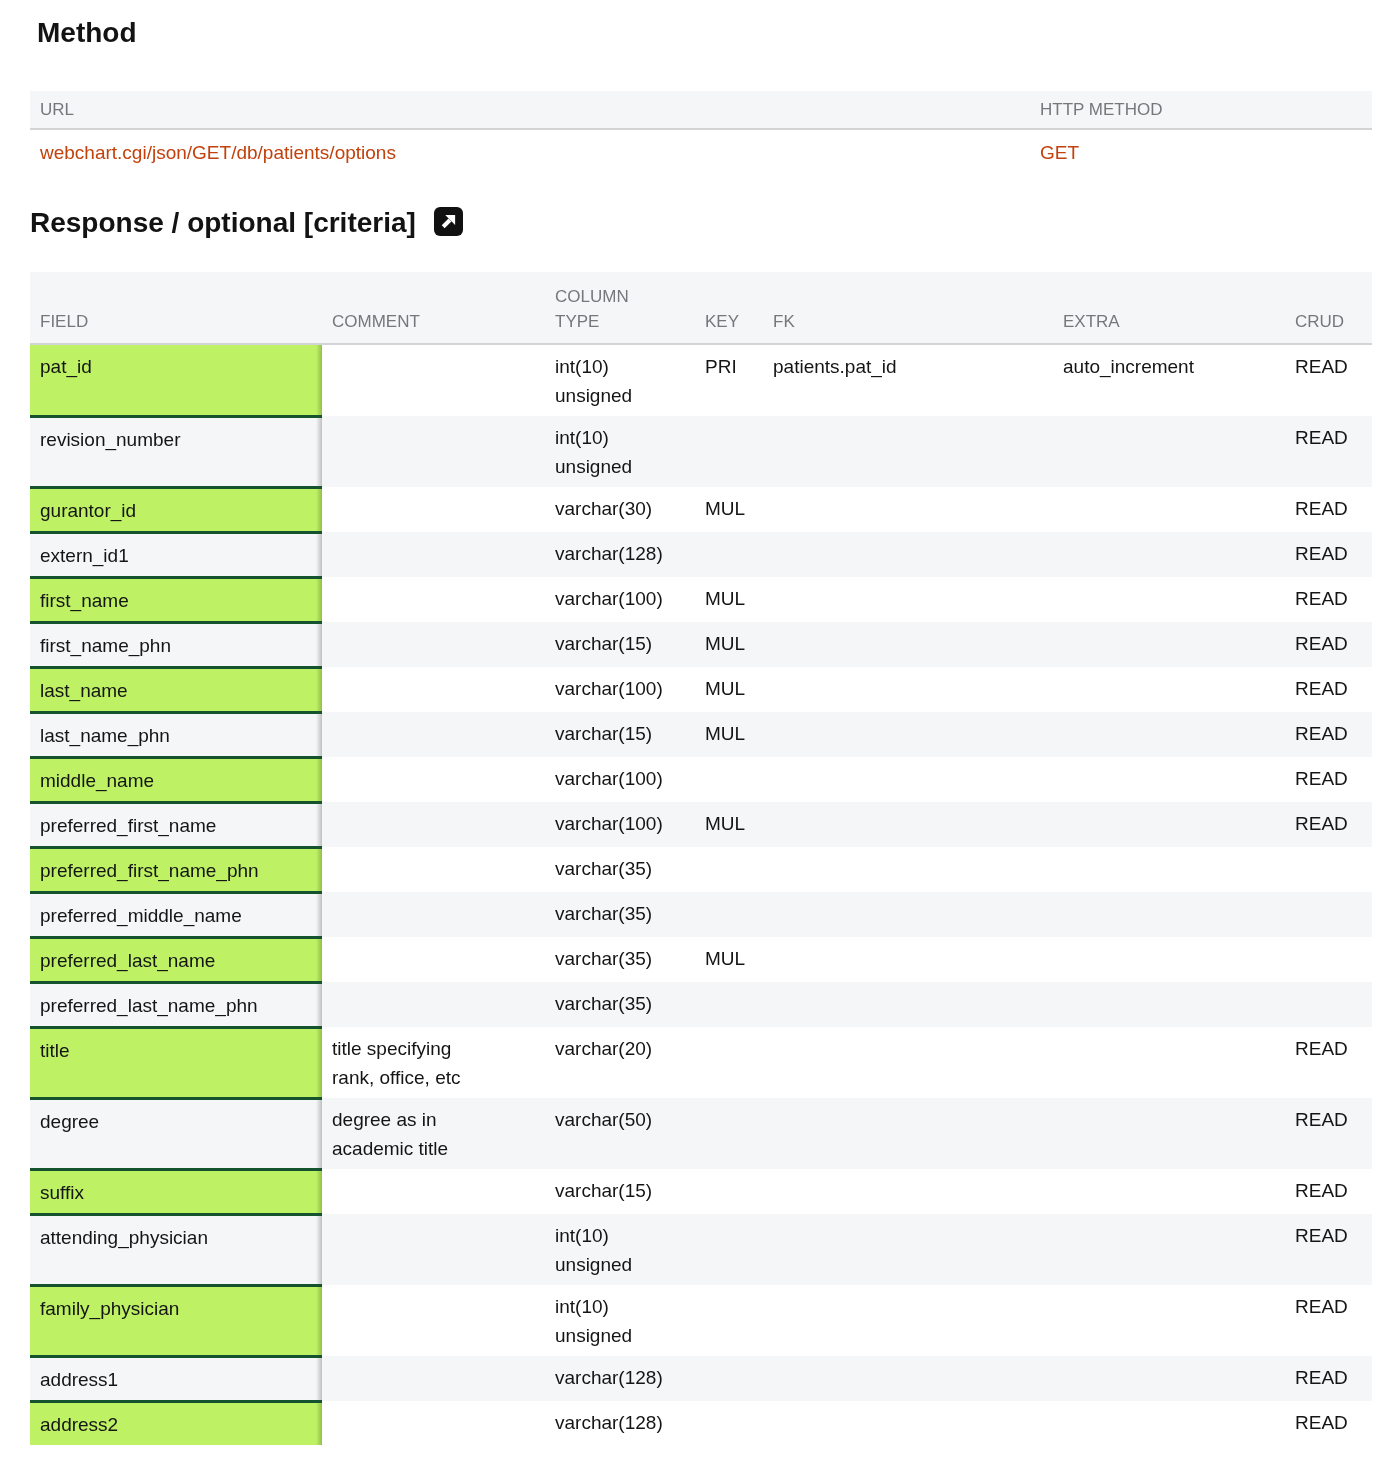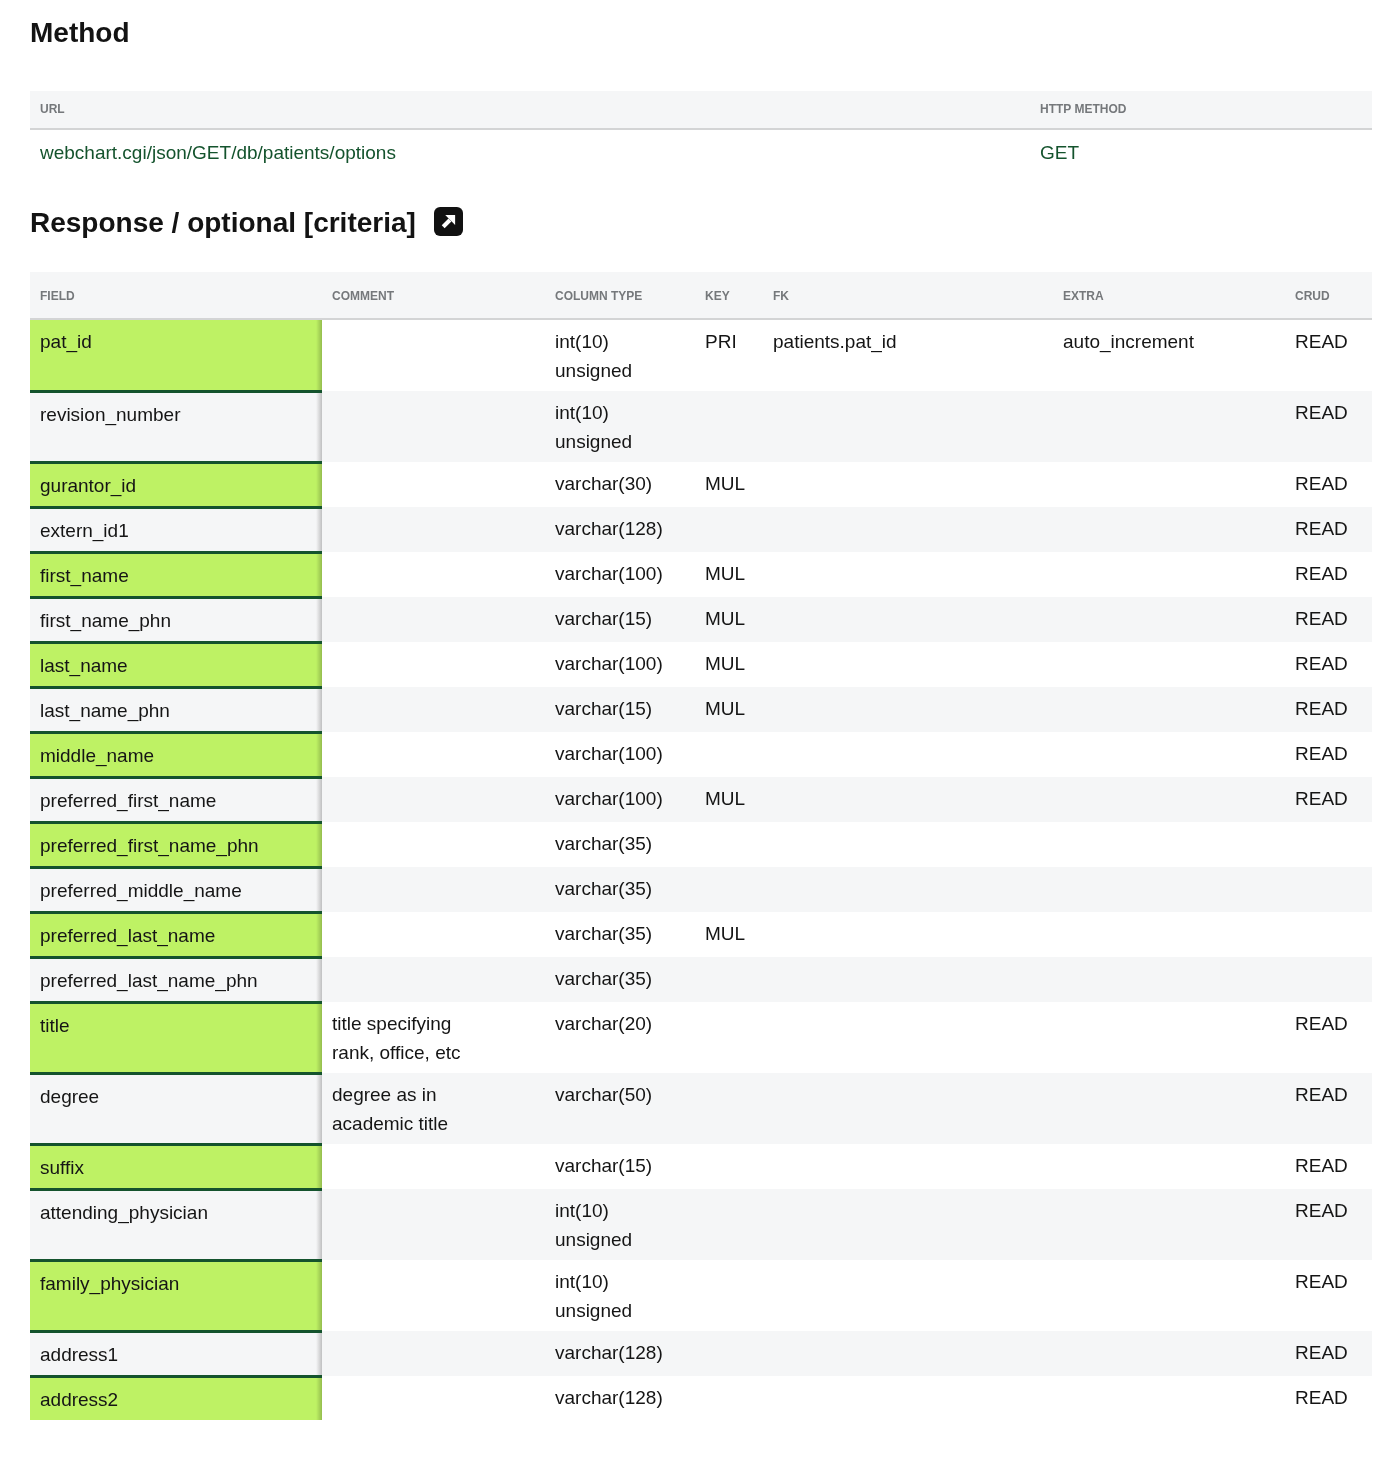--- a/index.html
+++ b/index.html
@@ -7,34 +7,34 @@
   body {
     width: 1396px; height: 1482px; overflow: hidden;
     background: #ffffff;
     font-family: "Liberation Sans", "DejaVu Sans", sans-serif;
     font-size: 19px; color: #1b1b1b;
   }
   .page { padding: 16px 24px 0 30px; }
 
   h2 {
     font-size: 28px; line-height: 33px; font-weight: 700;
-    color: #131313; margin: 0 0 42px 0;
+    color: #131313; margin: 0 0 42px 7px;
   }
   h2.response-heading { margin: 30px 0 33px 0; }
 
   table { border-collapse: collapse; width: 100%; table-layout: fixed; }
   th {
-    text-align: left; font-weight: 700; color: #75787b;
-    font-size: 12px; background: #f5f6f7;
+    text-align: left; font-weight: 400; color: #75787b;
+    font-size: 17px; background: #f5f6f7;
     border-bottom: 2px solid #d3d4d5;
   }
 
   
   .method-table th { padding: 8px 10px; line-height: 21px; }
-  .method-table td { padding: 11px 10px; line-height: 24px; color: #14532d; }
+  .method-table td { padding: 11px 10px; line-height: 24px; color: #c2410c; }
   .m-col2 { width: 342px; }
 
   
   .schema-table th { vertical-align: bottom; padding: 12px 10px 9px; line-height: 25px; }
   .schema-table td {
     vertical-align: top; padding: 7px 10px 6px;
     line-height: 29px; color: #151515; overflow: hidden;
   }
   .schema-table tbody tr:nth-child(even) td { background: #f5f6f7; }
   .schema-table tbody td:first-child { background: #bef264; position: relative; }

